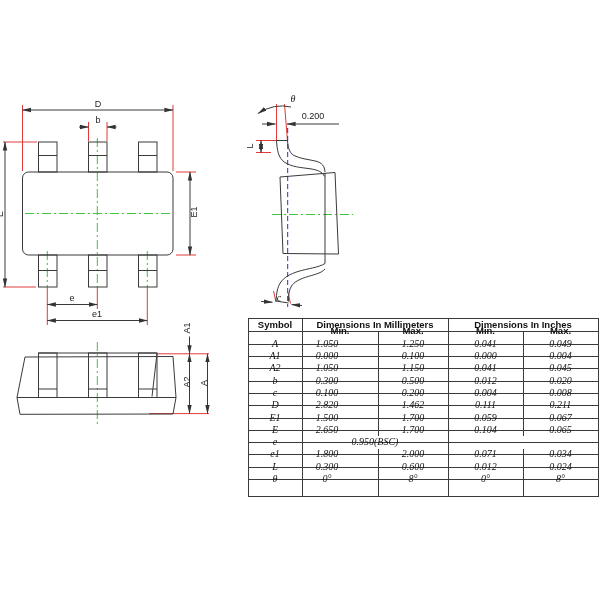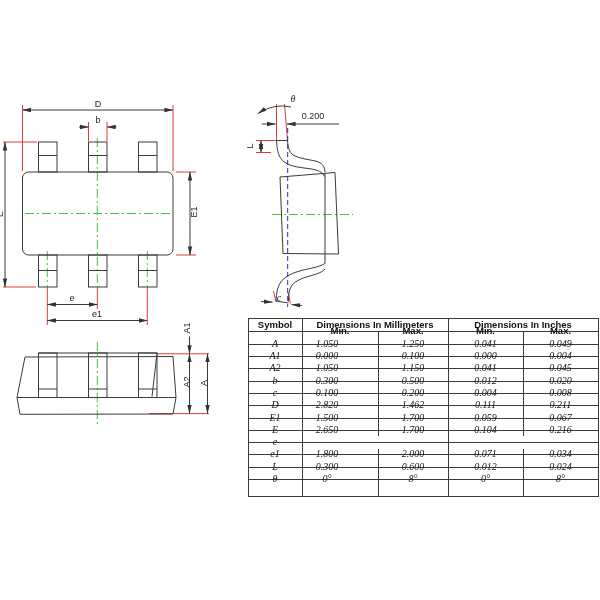--- a/index.html
+++ b/index.html
@@ -252,26 +252,27 @@
     <span class="c m2">1.700</span>
     <span class="c i1">0.059</span>
     <span class="c i2">0.067</span>
 
   </div>
         <div class="trow" style="top: 105.85px;">
     <span class="c s">E</span>
     <span class="c m1">2.650</span>
     <span class="c m2">1.700</span>
     <span class="c i1">0.104</span>
-    <span class="c i2">0.216</span>
+    <span class="c i2">0.065</span>
 
   </div>
         <div class="trow" style="top: 118.15px;">
     <span class="c s">e</span>
 
+    <span class="c mspan">0.950(BSC)</span>
   </div>
         <div class="trow" style="top: 130.45px;">
     <span class="c s">e1</span>
     <span class="c m1">1.800</span>
     <span class="c m2">2.000</span>
     <span class="c i1">0.071</span>
     <span class="c i2">0.034</span>
 
   </div>
         <div class="trow" style="top: 142.75px;">

